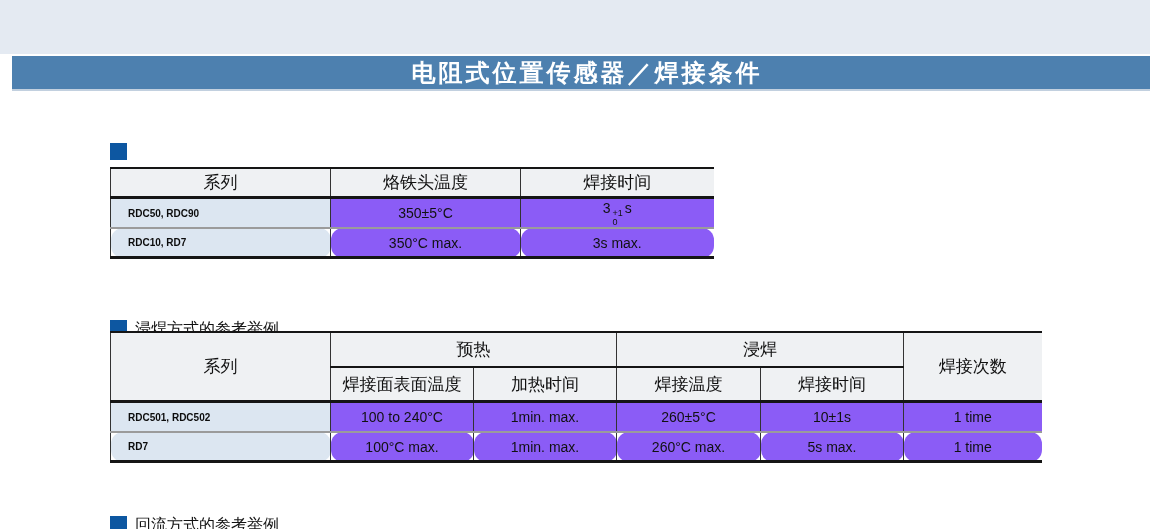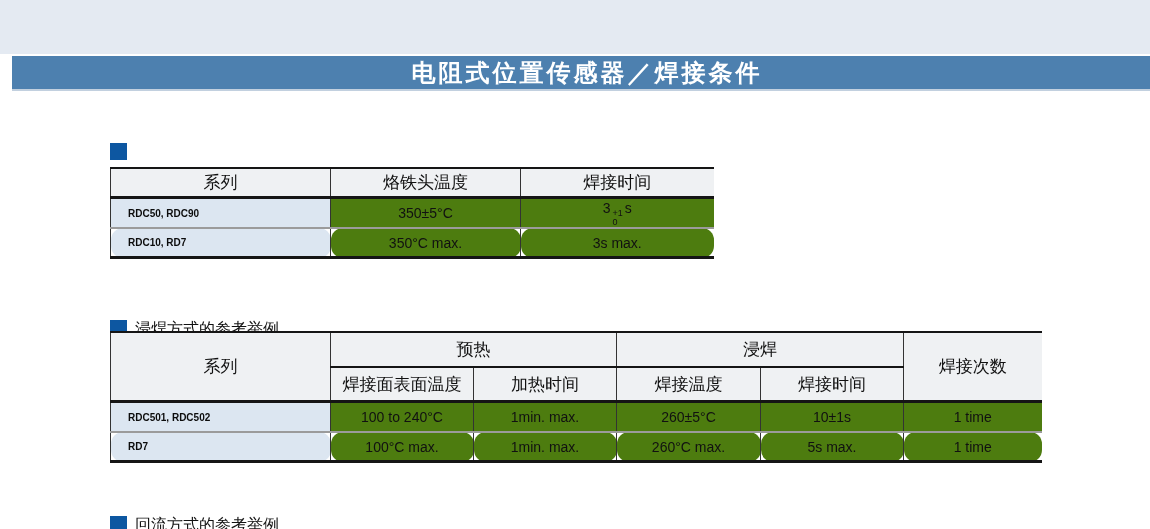--- a/index.html
+++ b/index.html
@@ -36,21 +36,21 @@
     padding:0;text-align:center;vertical-align:middle;
     font-weight:normal;overflow:hidden;white-space:nowrap;
   }
   thead th{
     background:#eff1f3;font-size:17px;color:#111;
     border-top:2.5px solid #151515;
   }
   .hdr-bottom{border-bottom:3px solid #151515;}
   .group-hdr{border-bottom:1.5px solid #2b2b2b;height:33px;}
   .sub-hdr{height:32px;}
-  td{font-size:14px;color:#111;background:#4d7c0f;}
+  td{font-size:14px;color:#111;background:#8b5cf6;}
   td.series-cell{
     background:#dce6f1;text-align:left;padding-left:17px;
     font-weight:bold;font-size:10px;color:#0c0c0c;
   }
   tr.row-mid td{border-bottom:2px solid #9b9b9b;}
   tr.row-last td{border-bottom:3px solid #151515;border-radius:12px;}
   #hand-table{left:110px;top:167px;width:603px;}
   #hand-table thead th{height:27px;}
   #hand-table tr.row-mid td{height:28px;}
   #hand-table tr.row-last td{height:27px;}

